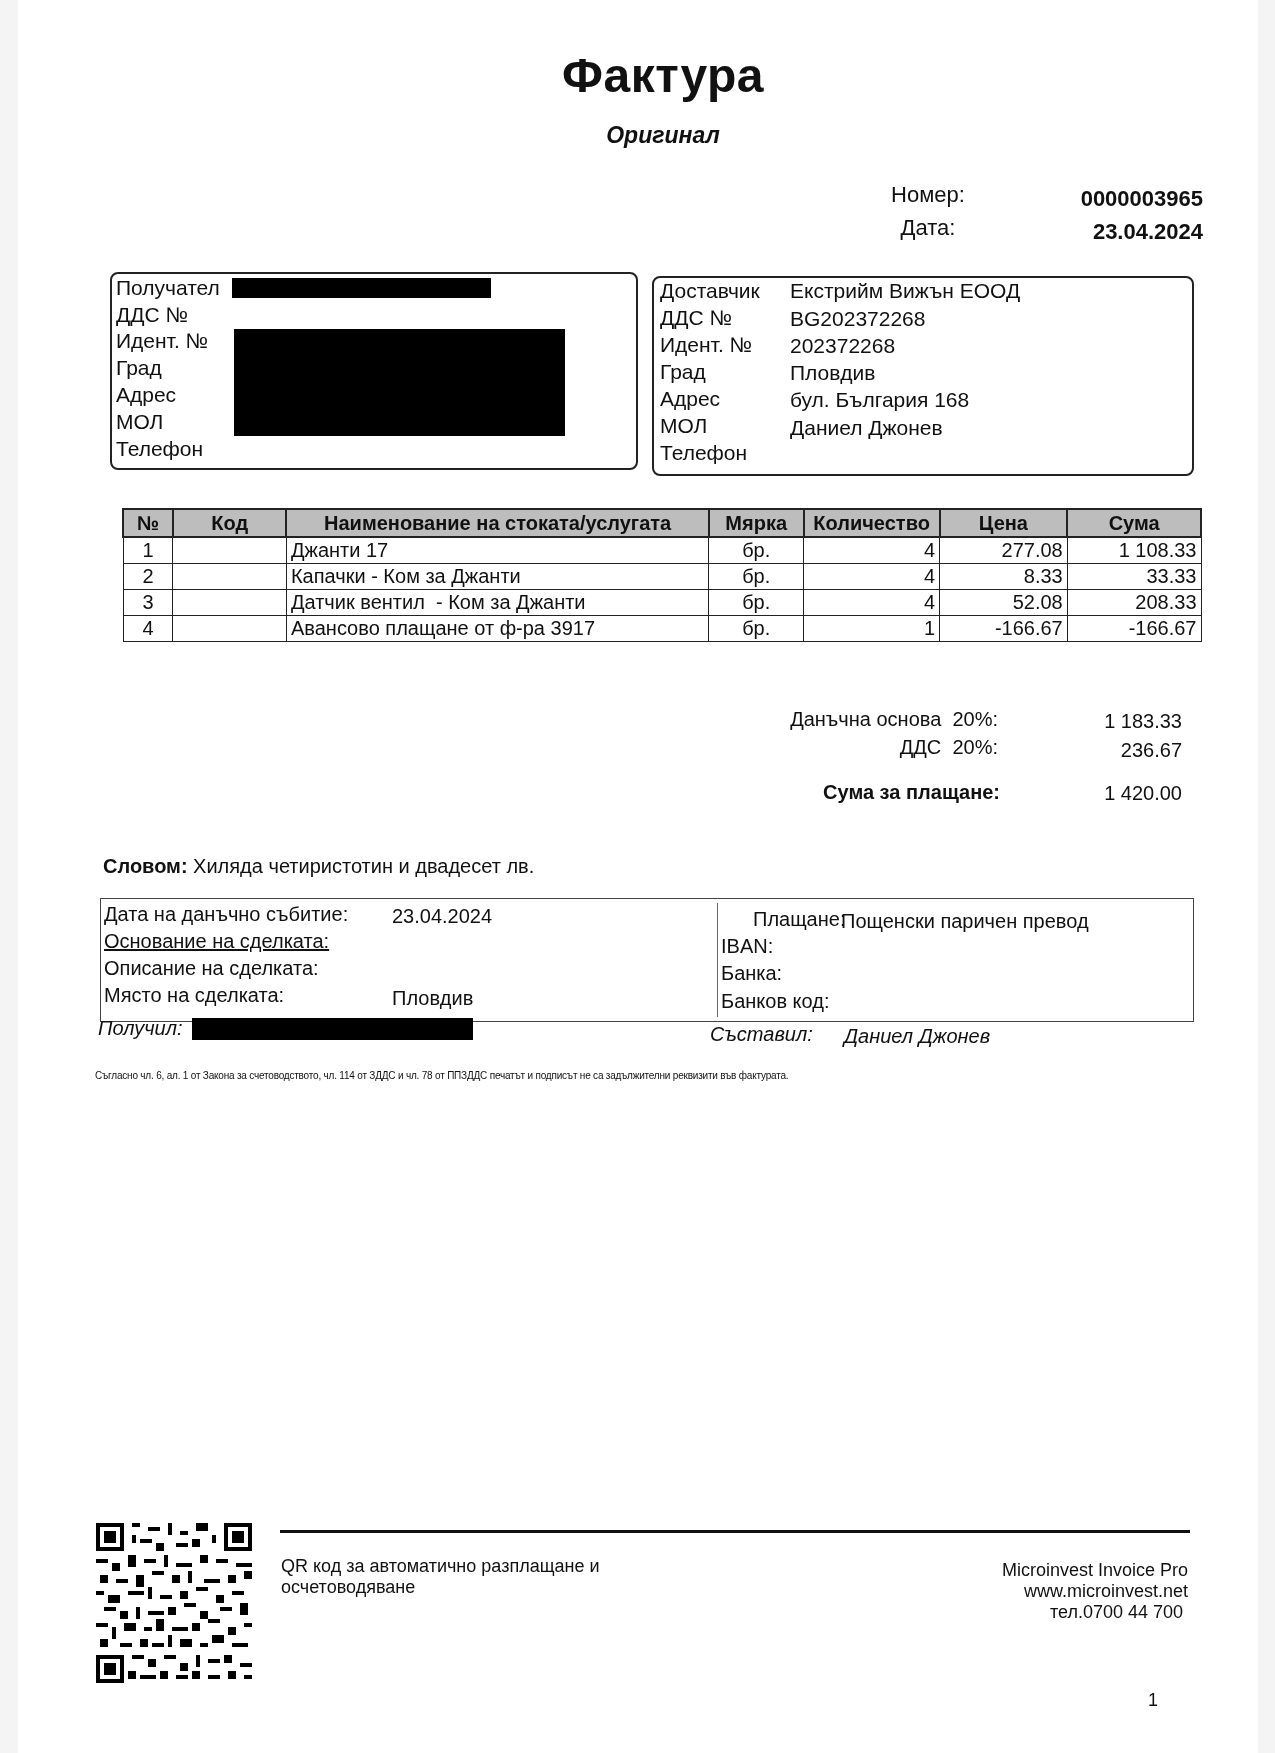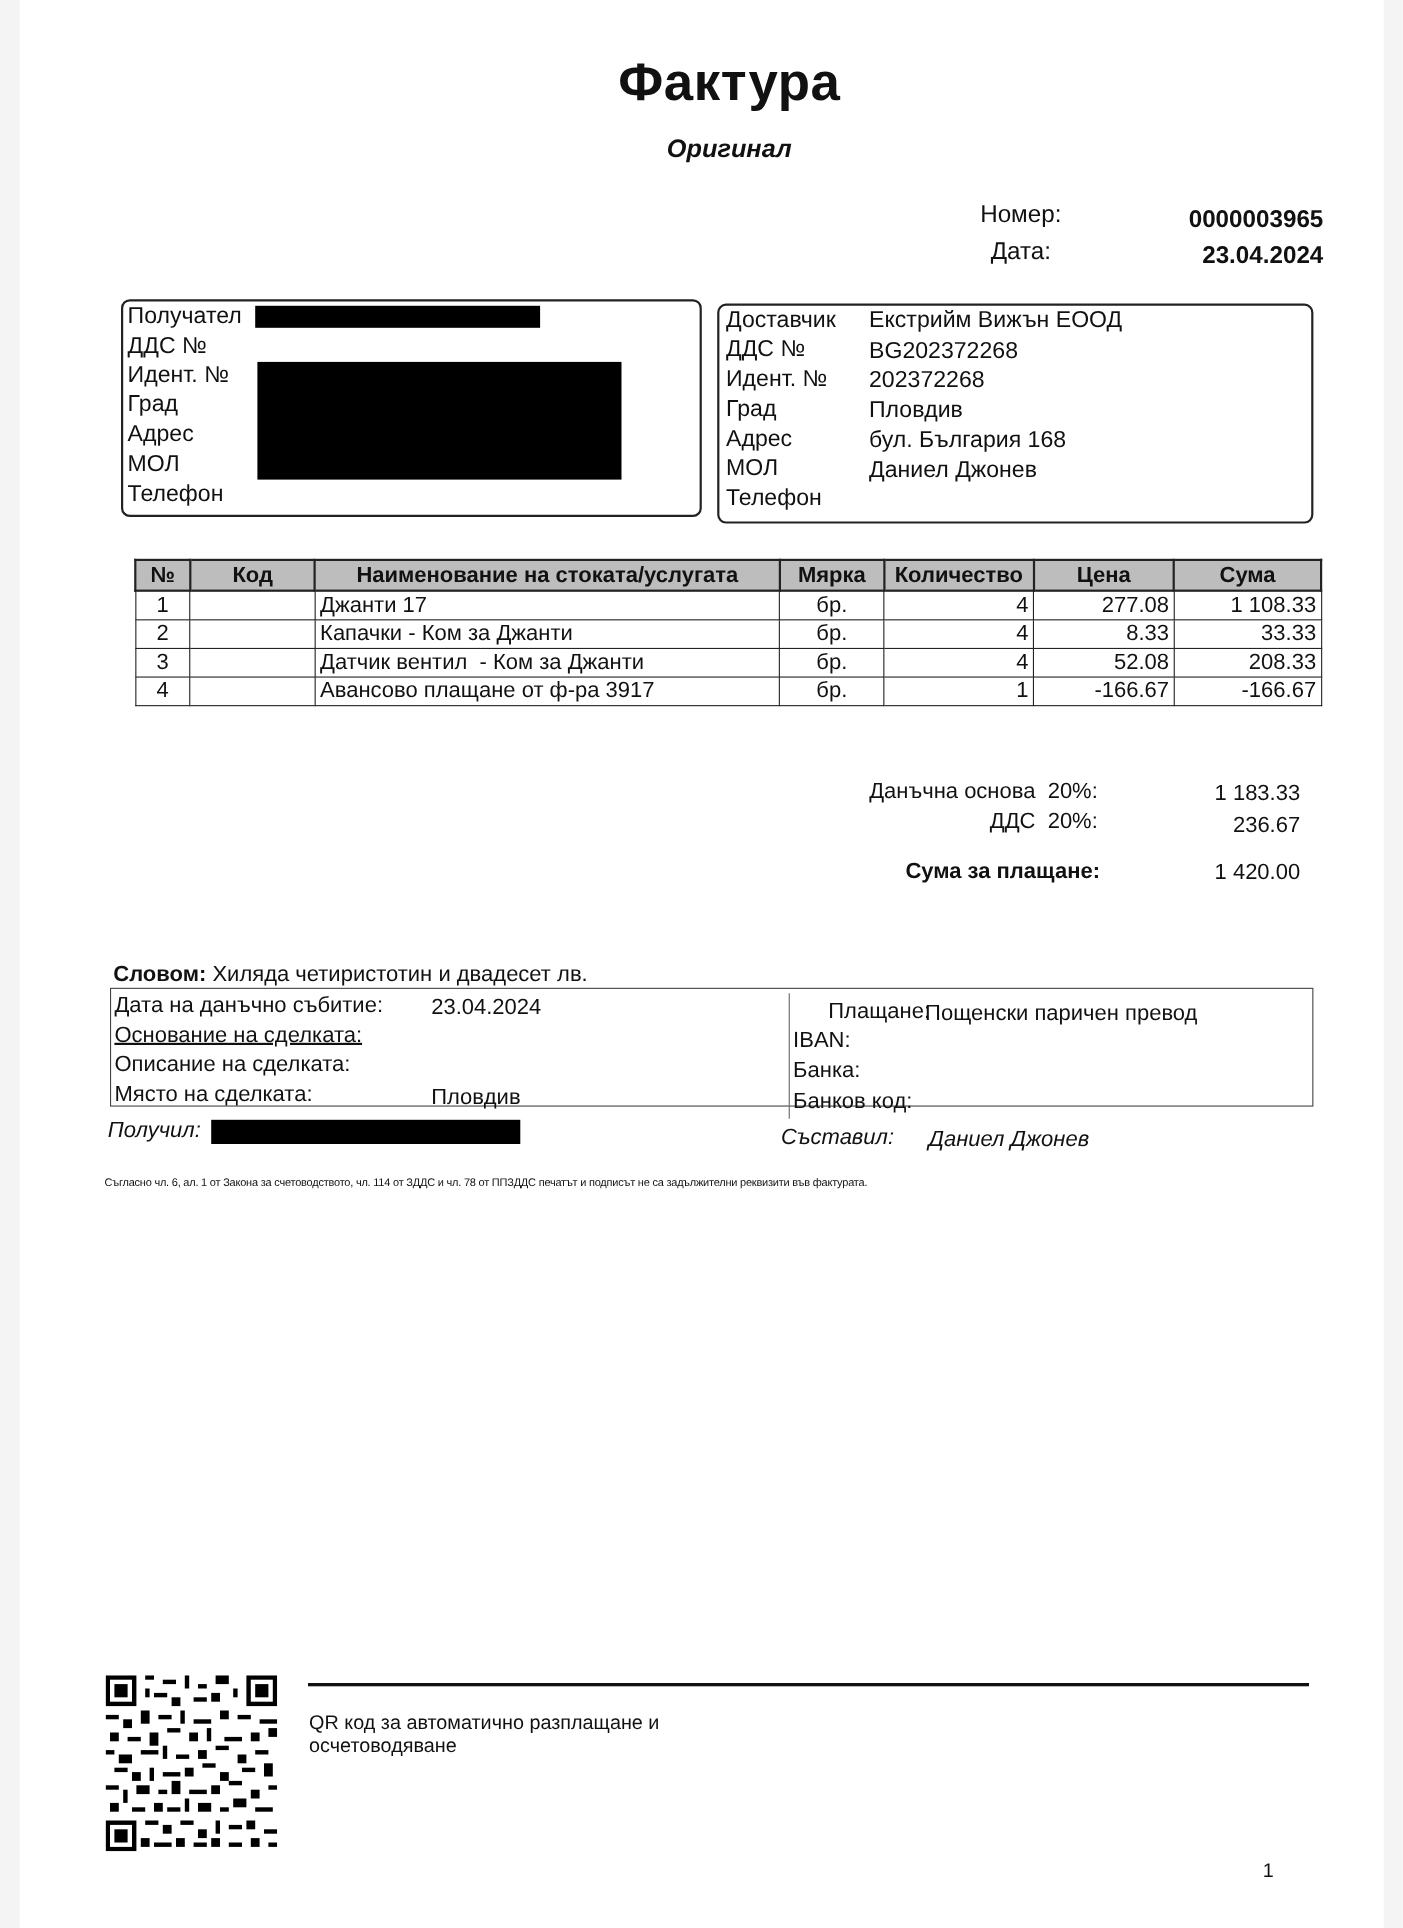--- a/index.html
+++ b/index.html
@@ -142,26 +142,26 @@
     </tbody>
   </table>
 
   <div class="abs tot-label" style="left:680px; top:708px; white-space:pre;">Данъчна основа  20%:</div>
   <div class="abs tot-value" style="left:1004px; top:710px;">1 183.33</div>
   <div class="abs tot-label" style="left:680px; top:736px; white-space:pre;">ДДС  20%:</div>
   <div class="abs tot-value" style="left:1004px; top:739px;">236.67</div>
   <div class="abs tot-label" style="left:682px; top:781px; font-weight:bold;">Сума за плащане:</div>
   <div class="abs tot-value" style="left:1004px; top:782px; font-weight:normal;">1 420.00</div>
 
-  <div class="abs words" style="left:85px; top:855px;margin-top:20px;">
+  <div class="abs words" style="left:85px; top:855px;">
     <span style="font-weight:bold;">Словом:</span>
     <span>Хиляда четиристотин и двадесет лв.</span>
   </div>
 
-  <div class="abs info-box" style="left:82px; top:898px; width:1094px; height:108px;">
+  <div class="abs info-box" style="left:82px; top:898px; width:1094px; height:124px;">
     <div class="info-row" style="left:3px; top:4px;">Дата на данъчно събитие:</div>
     <div class="info-row" style="left:291px; top:6px;">23.04.2024</div>
     <div class="info-row" style="left:3px; top:31px;text-decoration:underline;">Основание на сделката:</div>
     <div class="info-row" style="left:3px; top:58px;">Описание на сделката:</div>
     <div class="info-row" style="left:3px; top:85px;">Място на сделката:</div>
     <div class="info-row" style="left:291px; top:88px;">Пловдив</div>
 
     <div class="divider" style="left:616px; top:4px; height:114px;"></div>
 
     <div class="info-row" style="left:652px; top:9px;">Плащане:</div>
@@ -277,15 +277,20 @@
     </svg>
   </div>
 
   <div class="footer-line" style="left:262px; top:1530px; width:910px;"></div>
 
   <div class="abs footer-text" style="left:263px; top:1556px;">
     <div>QR код за автоматично разплащане и</div>
     <div>осчетоводяване</div>
   </div>
 
+  <div class="abs footer-text" style="left:870px; top:1560px; width:300px; text-align:right;">
+    <div>Microinvest Invoice Pro</div>
+    <div>www.microinvest.net</div>
+    <div style="padding-right:5px;">тел.0700 44 700</div>
+  </div>
 
   <div class="abs" style="left:1130px; top:1690px; font-size:18px;">1</div>
 </div>
 
 </body></html>

